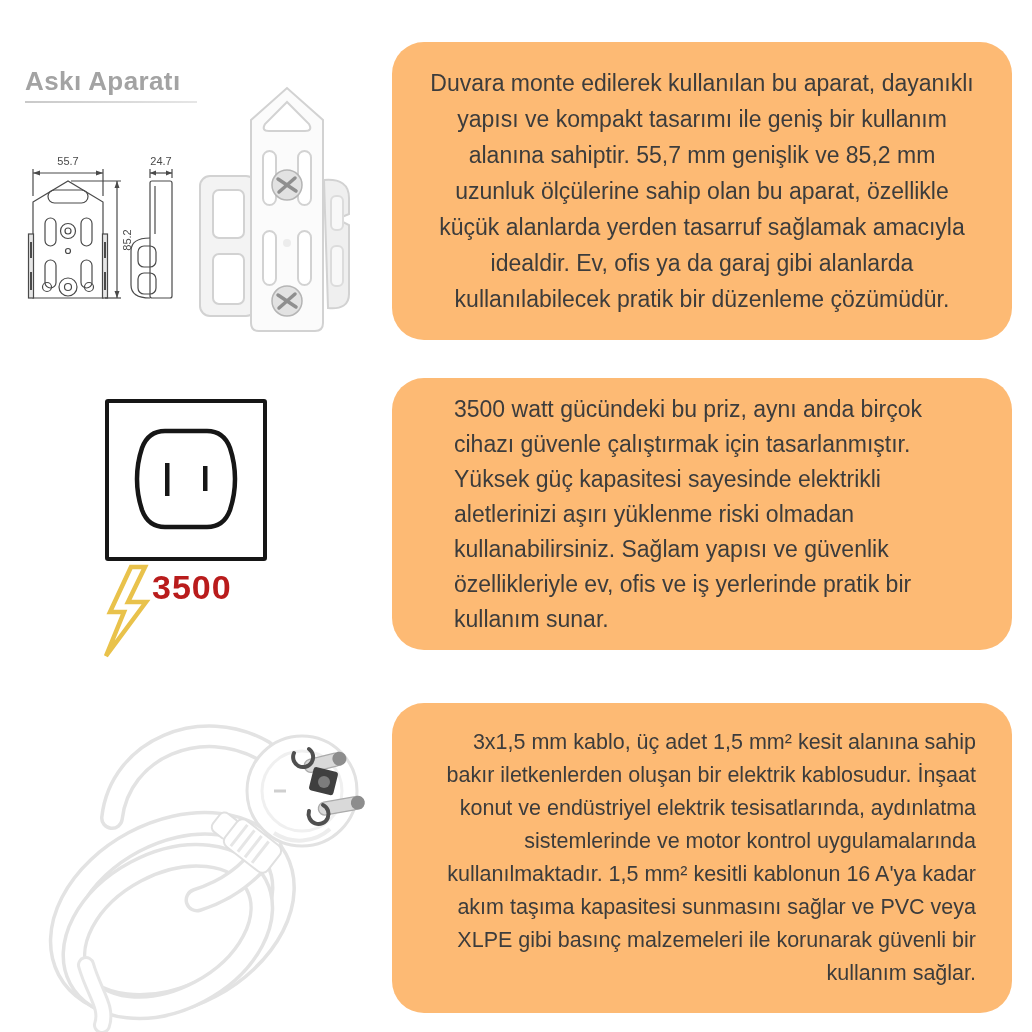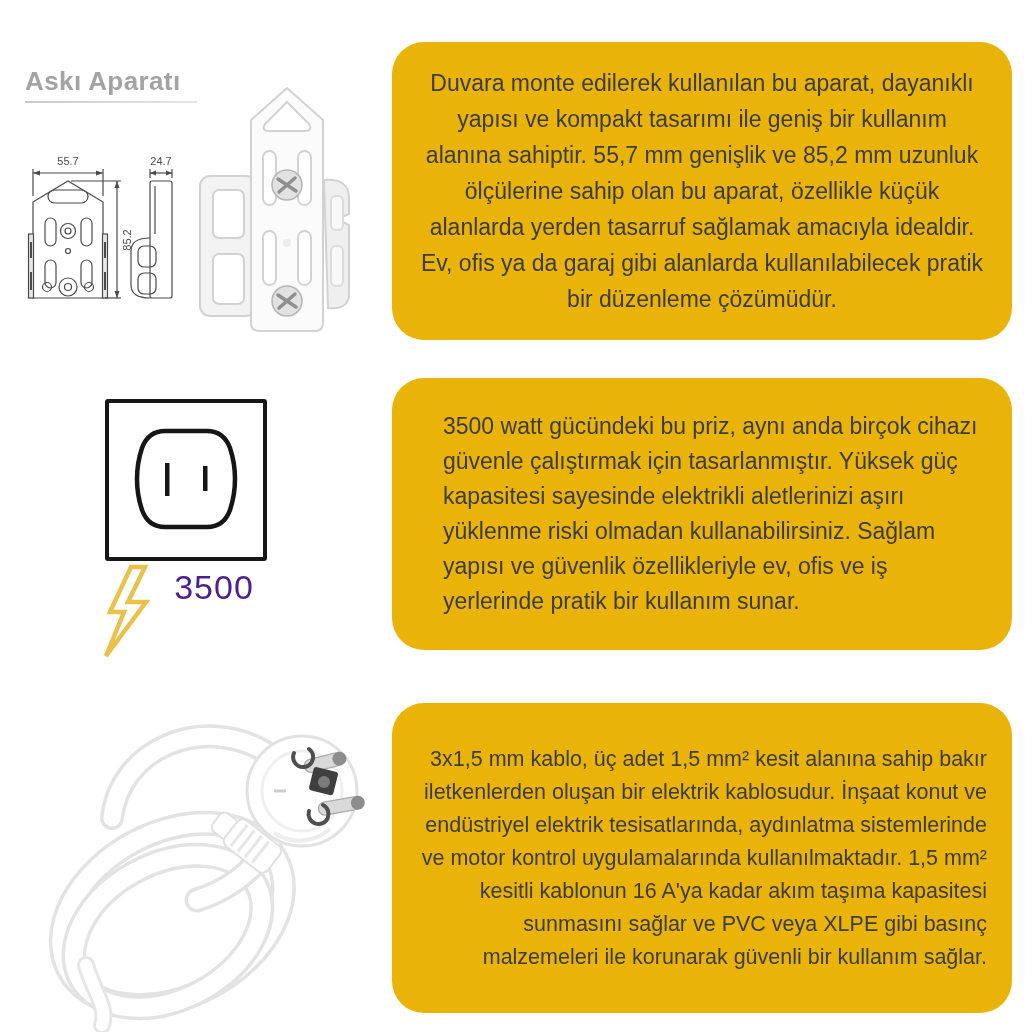--- a/index.html
+++ b/index.html
@@ -1,44 +1,44 @@
 <!DOCTYPE html>
 <html><head>
 <meta charset="utf-8">
 <style>
   html,body{margin:0;padding:0;background:#ffffff;}
   .page{position:relative;width:1032px;height:1032px;background:#ffffff;
         font-family:"Liberation Sans", sans-serif;overflow:hidden;}
 
   
-  .panel{position:absolute;left:392px;width:620px;background:#eab308;
+  .panel{position:absolute;left:392px;width:620px;background:#fdba74;
          border-radius:32px;color:#3c3c3c;display:flex;align-items:center;
-         box-sizing:border-box;padding:12px 25px;}
+         box-sizing:border-box;padding:12px 36px;}
   .panel p{margin:0;width:100%;}
   #panel-bracket{top:42px;height:298px;}
   #panel-bracket p{font-size:23px;line-height:36px;text-align:center;}
   #panel-power{top:378px;height:272px;}
   #panel-power p{font-size:23px;line-height:35px;text-align:left;margin-left:26px;}
   #panel-cable{top:703px;height:310px;}
   #panel-cable p{font-size:21.5px;line-height:33px;text-align:right;}
 
   
   .section-title{position:absolute;left:25px;top:66px;margin:0;
                  font-size:26px;font-weight:bold;color:#a3a3a3;letter-spacing:.4px;}
   .title-underline{position:absolute;left:25px;top:101px;width:172px;height:2px;
                    background:linear-gradient(to right,#c9c9c9,#e6e6e6);}
 
   
   .drawing-svg{position:absolute;left:8px;top:146px;}
   .bracket-photo-svg{position:absolute;left:188px;top:58px;}
   .outlet-box{position:absolute;left:105px;top:399px;width:162px;height:162px;
               box-sizing:border-box;border:4px solid #161616;border-radius:3px;background:#fff;}
   .lightning-svg{position:absolute;left:98px;top:563px;}
-  .watt-block{position:absolute;left:152px;top:566px;width:124px;text-align:center;
-              font-weight:normal;color:#4c1d95;font-size:34px;line-height:43px;letter-spacing:1px;}
+  .watt-block{position:absolute;left:152px;top:566px;width:124px;
+              font-weight:bold;color:#b91c1c;font-size:34px;line-height:43px;letter-spacing:1px;}
   .cable-svg{position:absolute;left:12px;top:693px;}
 
   .dim-text{font-family:"Liberation Sans", sans-serif;font-size:11px;fill:#4a4a4a;}
 </style>
 </head>
 <body>
 
 <div class="page">
 
   <h2 class="section-title">Askı Aparatı</h2>

